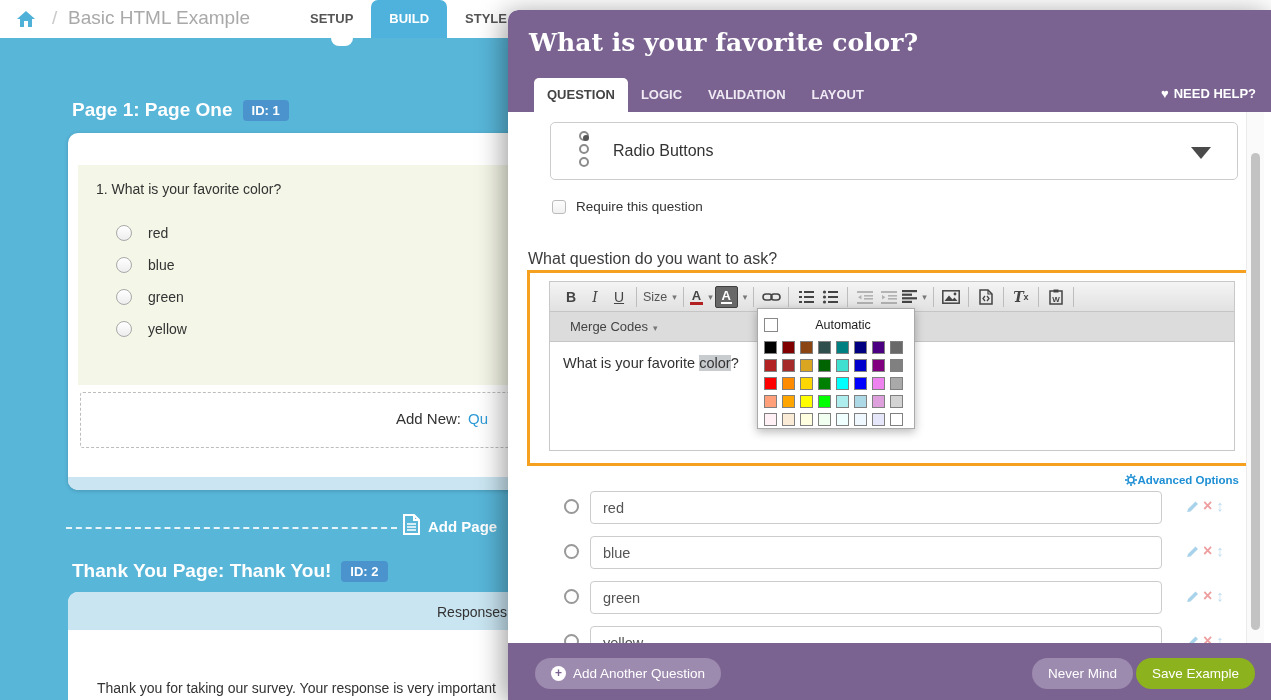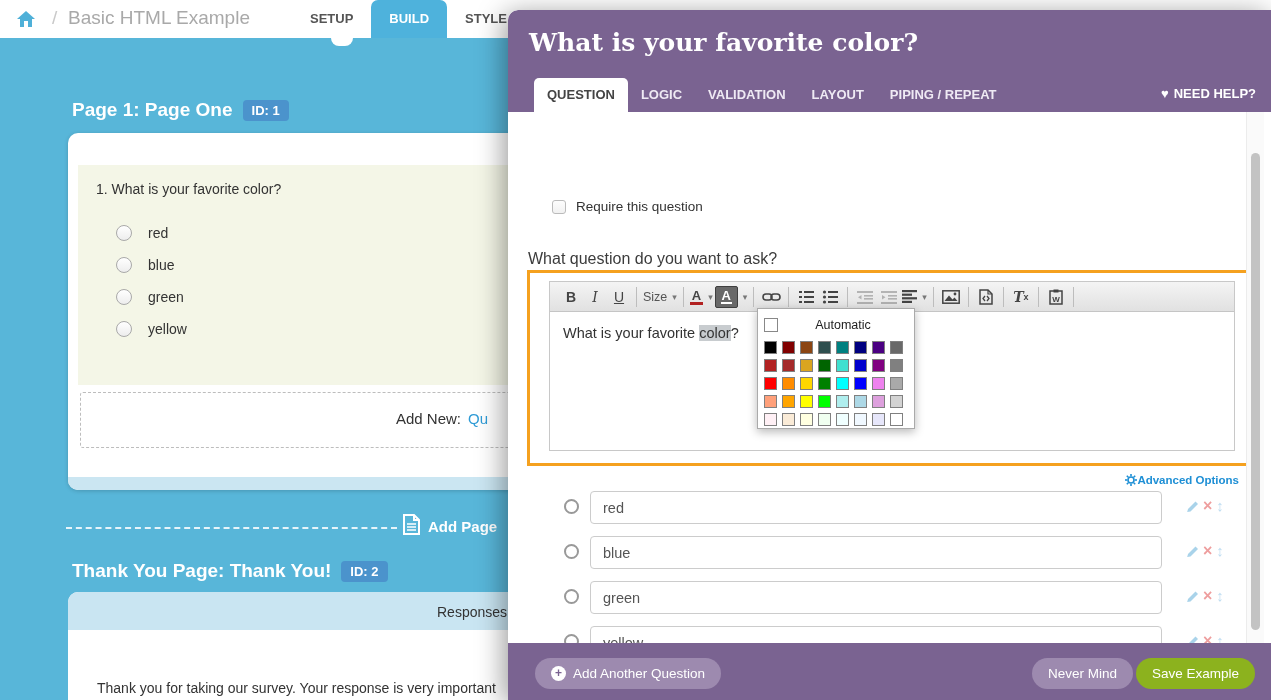--- a/index.html
+++ b/index.html
@@ -213,27 +213,35 @@
   </div>
 
   <div class="modal">
     <div class="mheader">
       <div class="mtitle">What is your favorite color?</div>
       <div class="mtabs">
           <div class="mtab active">QUESTION</div>
           <div class="mtab">LOGIC</div>
           <div class="mtab">VALIDATION</div>
           <div class="mtab">LAYOUT</div>
-          <div class="mtab">PIPING / REPEAT</div>
         </div>
       <div class="needhelp">
         <span class="heart">♥</span><span>NEED HELP?</span>
       </div>
     </div>
 
+    <div class="type-select">
+      <span class="ri-stack">
+        <span class="ri sel"></span>
+          <span class="ri"></span>
+          <span class="ri"></span>
+      </span>
+      <span class="type-label">Radio Buttons</span>
+      <span class="type-caret"></span>
+    </div>
 
     <div class="require-row">
       <span class="chk"></span>
       <span class="require-label">Require this question</span>
     </div>
 
     <div class="ask-label">What question do you want to ask?</div>
 
     <div class="orange-box"></div>
 
@@ -338,20 +346,23 @@
           </span>
         <span class="tsep"></span>
         <span class="tbtn">
           <svg width="14" height="16" viewBox="0 0 14 16">
               <rect x="1" y="2" width="12" height="13" fill="none" stroke="#444" stroke-width="1.5"></rect>
               <rect x="4.5" y="0.5" width="5" height="3" fill="#444"></rect>
               <text x="7" y="12.5" font-size="8" font-weight="bold" fill="#444" text-anchor="middle" font-family="Liberation Sans, sans-serif">W</text>
             </svg>
         </span>
         <span class="tsep"></span>
+      </div>
+      <div class="tb2">
+        <span class="merge-label"><span>Merge Codes</span><span class="caret">▾</span></span>
       </div>
       <div class="econtent">
         <span>What is your favorite </span><span class="sel-hl">color</span><span>?</span>
       </div>
     </div>
 
     <div class="cpicker">
       <div class="auto-row">
         <span class="auto-sw"></span>
         <span class="auto-label">Automatic</span>

